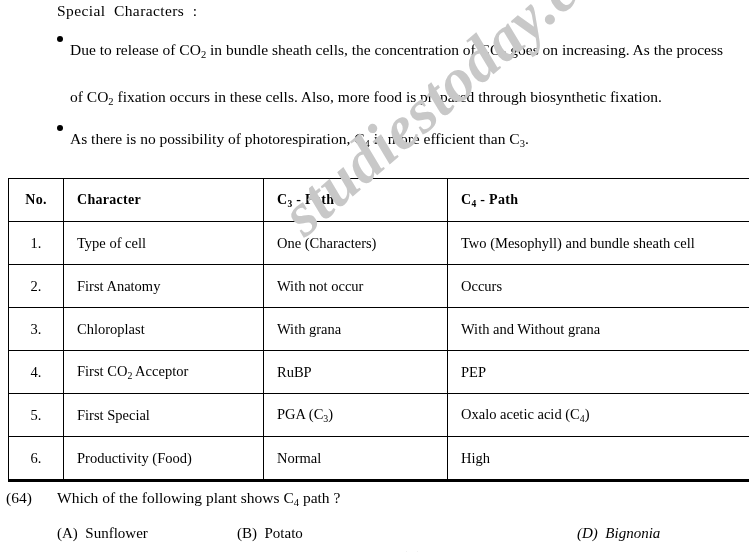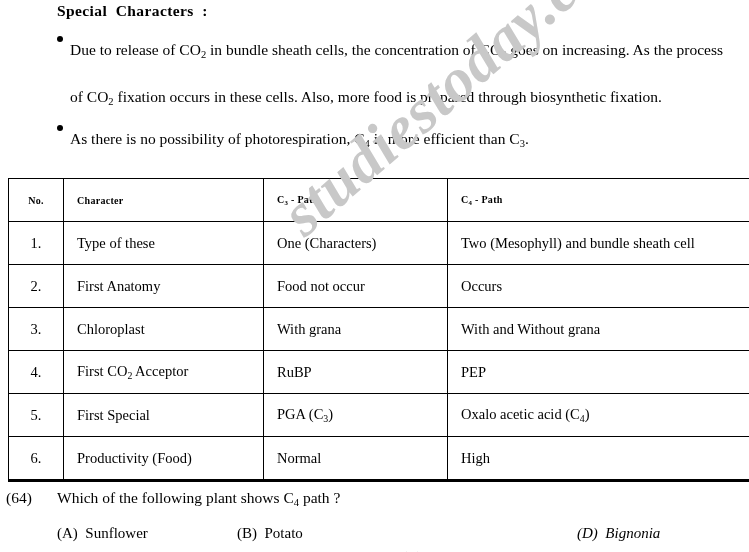--- a/index.html
+++ b/index.html
@@ -33,21 +33,21 @@
     transform: rotate(-41deg);
     transform-origin: 0 0;
     pointer-events: none;
     z-index: 5;
     user-select: none;
   }
 
   
   .heading {
     position: absolute;
-    font-weight: 700;
+    font-weight: 400;
     font-size: 15.5px;
     letter-spacing: 0.4px;
     white-space: nowrap;
   }
   #heading-special { left: 57px; top: 2px; }
   #heading-differences { left: 57px; top: 145px; }
 
   .bullet-row {
     position: absolute;
     left: 57px;
@@ -91,21 +91,21 @@
     border: 1px solid #000;
     padding: 0 0 0 13px;
     height: 42px;
     vertical-align: middle;
     text-align: left;
     font-weight: 400;
     background: transparent;
   }
   #diff-table thead th {
     font-weight: 700;
-    font-size: 10px;
+    font-size: 14px;
     letter-spacing: 0.3px;
     border-radius: 12px;
   }
   #diff-table .col-no    { width: 54px; text-align: center; padding-left: 0; }
   #diff-table .col-char  { width: 186px; }
   #diff-table .col-c3    { width: 170px; }
   #diff-table .col-c4    { width: 323px; }
   #diff-table tbody tr:last-child td { border-bottom: 3px solid #000; }
 
   
@@ -143,28 +143,28 @@
       <tr>
         <th class="col-no">No.</th>
         <th class="col-char">Character</th>
         <th class="col-c3">C<sub>3</sub> - Path</th>
         <th class="col-c4">C<sub>4</sub> - Path</th>
       </tr>
     </thead>
     <tbody>
       <tr>
         <td class="col-no">1.</td>
-        <td class="col-char">Type of these</td>
+        <td class="col-char">Type of cell</td>
         <td class="col-c3">One (Characters)</td>
         <td class="col-c4">Two (Mesophyll) and bundle sheath cell</td>
       </tr>
       <tr>
         <td class="col-no">2.</td>
         <td class="col-char">First Anatomy</td>
-        <td class="col-c3">Food not occur</td>
+        <td class="col-c3">With not occur</td>
         <td class="col-c4">Occurs</td>
       </tr>
       <tr>
         <td class="col-no">3.</td>
         <td class="col-char">Chloroplast</td>
         <td class="col-c3">With grana</td>
         <td class="col-c4">With and Without grana</td>
       </tr>
       <tr>
         <td class="col-no">4.</td>

